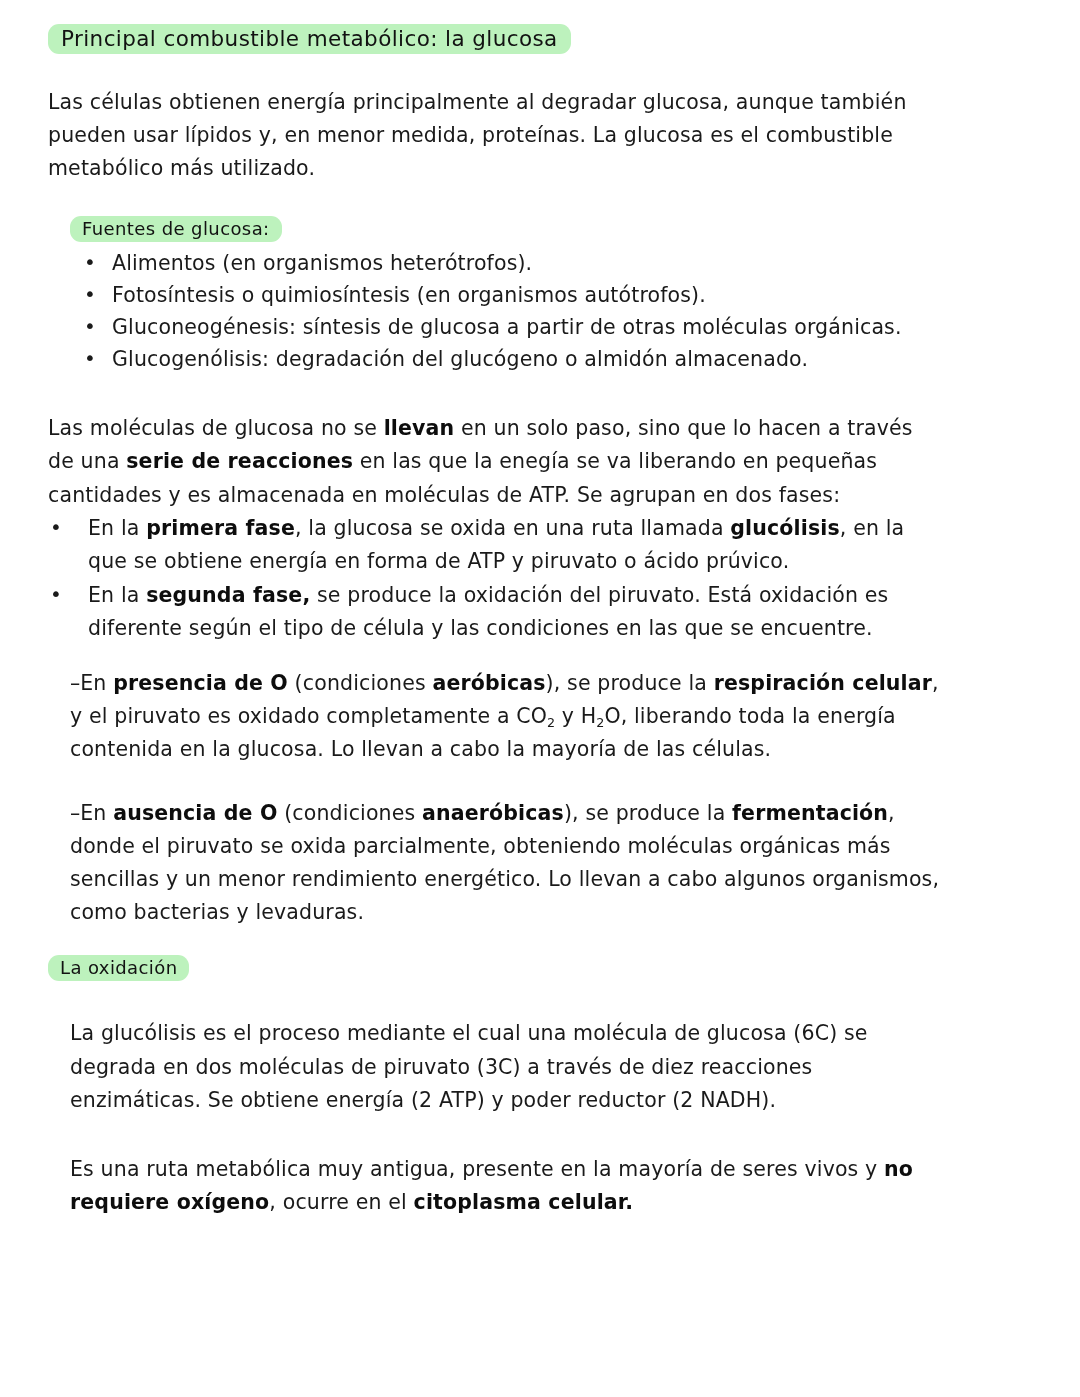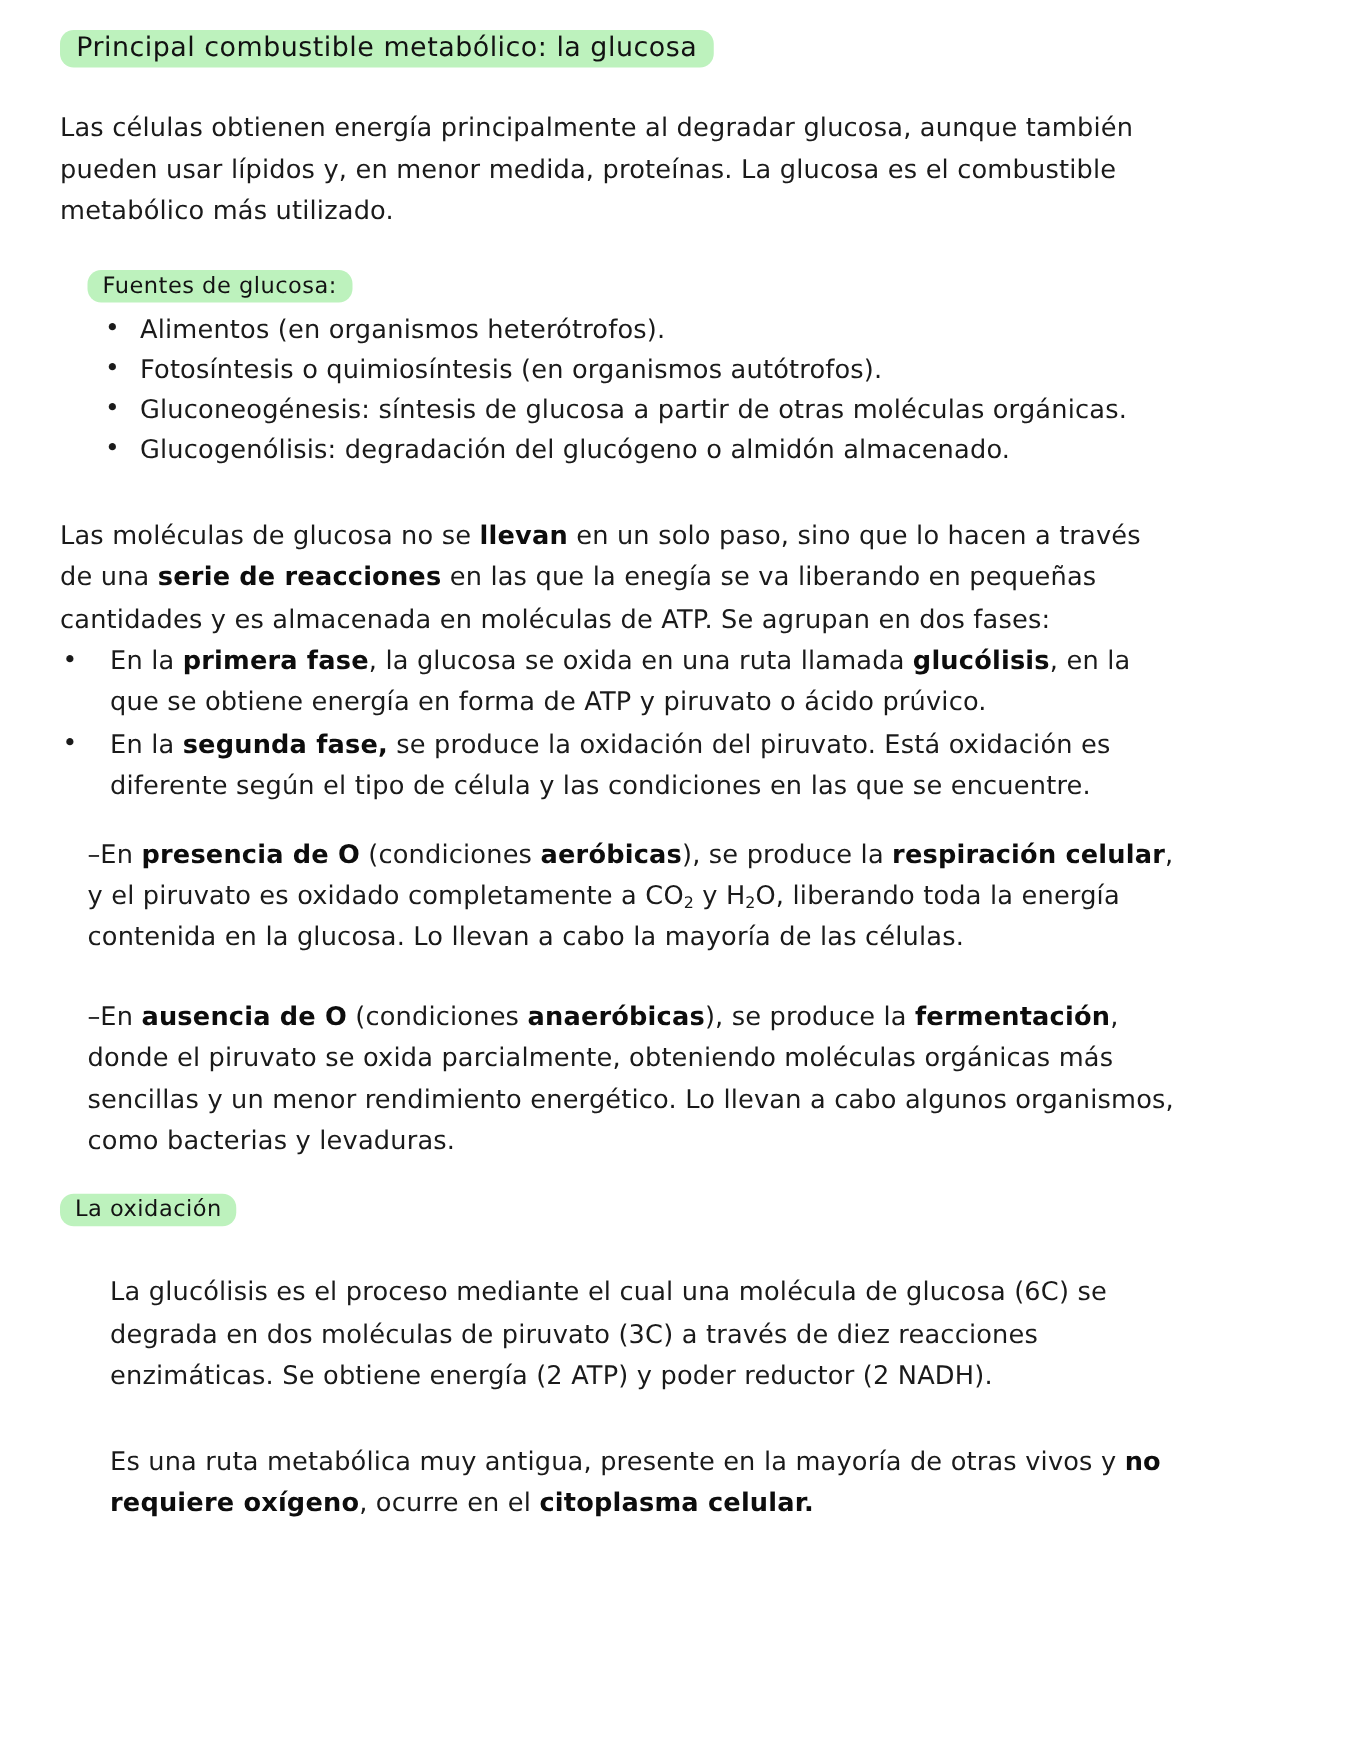--- a/index.html
+++ b/index.html
@@ -107,21 +107,21 @@
     max-width: 930px;
   }
   .dash-block .dash { letter-spacing: 0; }
   b, strong { font-weight: 700; color: #0d0d0d; }
   .sub2 {
     font-size: 0.62em;
     vertical-align: -0.28em;
     letter-spacing: 0;
   }
   .indent-block {
-    margin-left: 40px;
+    margin-left: 22px;
     max-width: 1000px;
   }
 </style>
 </head>
 <body>
 
 <div class="page">
 
   <div class="title-row">
     <span class="hl">Principal combustible metabólico: la glucosa</span>
@@ -165,16 +165,16 @@
 
   <div class="title-row">
     <span class="hl sub">La oxidación</span>
   </div>
 
   <div class="spacer-30"></div>
 
   <div class="indent-block">
     <p class="para">La glucólisis es el proceso mediante el cual una molécula de glucosa (6C) se degrada en dos moléculas de piruvato (3C) a través de diez reacciones enzimáticas. Se obtiene energía (2 ATP) y poder reductor (2 NADH).</p>
     <div class="spacer-36"></div>
-    <p class="para"><span>Es una ruta metabólica muy antigua, presente en la mayoría de otras vivos y </span><b>no requiere oxígeno</b><span>, ocurre en el </span><b>citoplasma celular.</b></p>
+    <p class="para"><span>Es una ruta metabólica muy antigua, presente en la mayoría de seres vivos y </span><b>no requiere oxígeno</b><span>, ocurre en el </span><b>citoplasma celular.</b></p>
   </div>
 
 </div>
 
 </body></html>

